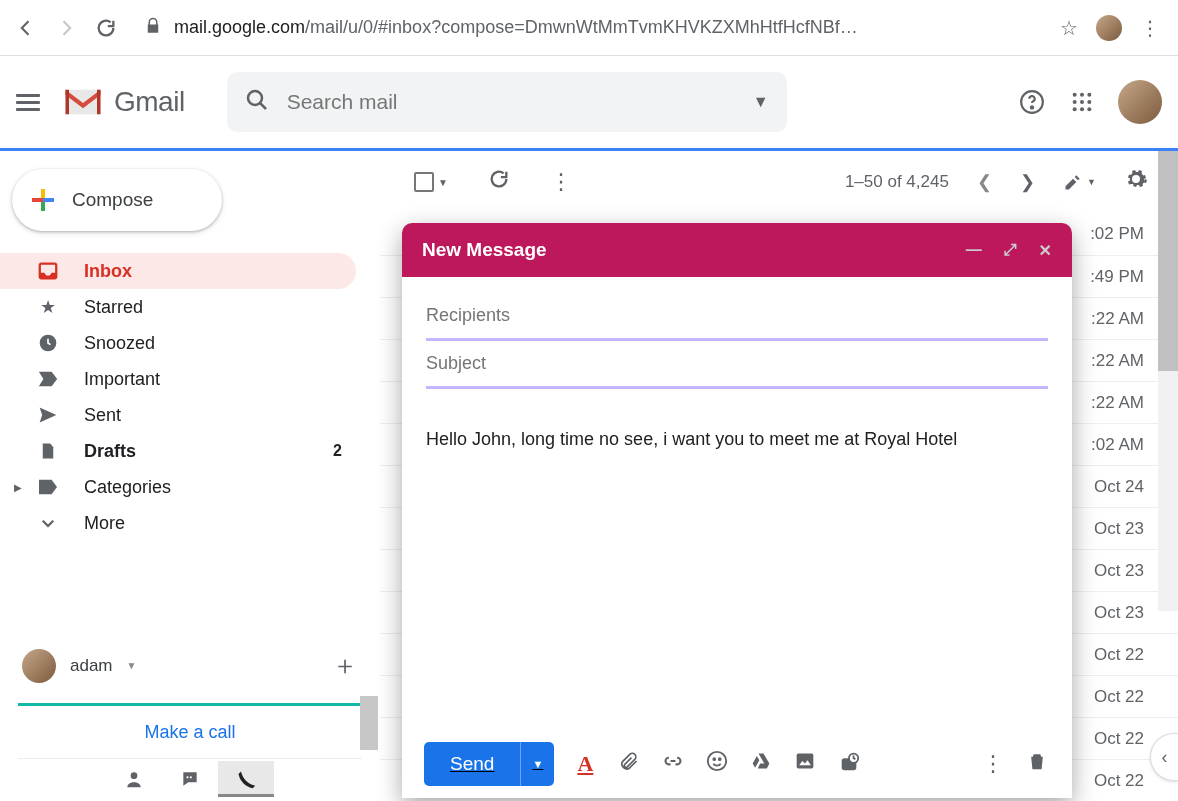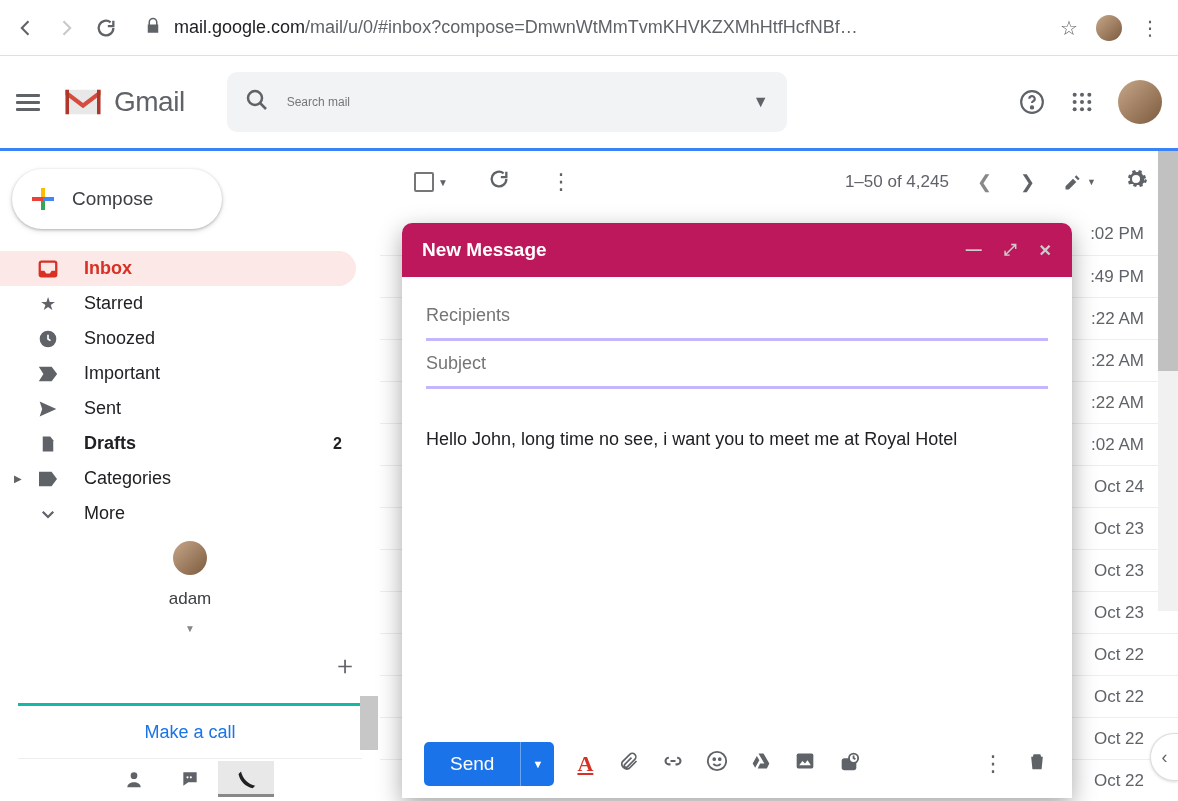--- a/index.html
+++ b/index.html
@@ -15,21 +15,21 @@
   .star-icon,.menu-dots{ color:#5f6368; font-size:20px; padding:0 6px;}
   .avatar-sm{width:26px;height:26px;border-radius:50%;background:linear-gradient(135deg,#c7a789,#7b5a3e);display:inline-block;}
 
   
   .gmail-header{height:95px;display:flex;align-items:center;padding:0 16px;gap:22px;border-bottom:3px solid #3b82f6;}
   .hamburger{width:24px;height:24px;cursor:pointer; color:#5f6368;}
   .hamburger div{height:3px;background:#5f6368;margin:4px 0;border-radius:1px;}
   .gmail-logo{display:flex;align-items:center;gap:10px;font-size:28px;color:#5f6368;font-weight:400; letter-spacing:-0.5px;}
   .gmail-logo svg{width:42px;height:32px;}
   .search-bar{flex:0 0 560px;height:60px;background:#f1f3f4;border-radius:10px;display:flex;align-items:center;padding:0 18px;gap:18px;margin-left:20px;}
-  .search-bar input{flex:1;border:none;background:transparent;font-size:12px;color:#a21caf;outline:none;}
+  .search-bar input{flex:1;border:none;background:transparent;font-size:21px;color:#a21caf;outline:none;}
   .search-bar input::placeholder{color:#767676;}
   .header-right{margin-left:auto;display:flex;align-items:center;gap:22px;}
   .icon-btn{width:28px;height:28px;color:#5f6368;display:flex;align-items:center;justify-content:center;cursor:pointer;}
   .avatar-lg{width:44px;height:44px;border-radius:50%;background:linear-gradient(135deg,#c7a789,#7b5a3e);}
 
   
   .main{display:flex;height:calc(100% - 151px);}
   .sidebar{width:380px;display:flex;flex-direction:column;padding-top:18px;}
   .compose-btn{width:210px;height:62px;margin-left:12px;border-radius:31px;background:#fff;box-shadow:0 1px 3px rgba(0,0,0,0.25),0 2px 6px rgba(0,0,0,0.1);display:flex;align-items:center;gap:18px;padding-left:20px;font-size:19px;color:#3c4043;font-weight:500;cursor:pointer;margin-bottom:22px;}
   .compose-plus{position:relative;width:22px;height:22px;}
@@ -40,21 +40,21 @@
   .nav-item{height:36px;display:flex;align-items:center;padding-left:36px;gap:24px;font-size:18px;color:#202124;border-radius:0 18px 18px 0;margin-right:24px;cursor:pointer;}
   .nav-item .nav-icon{width:24px;height:24px;display:flex;align-items:center;justify-content:center;color:#5f6368;}
   .nav-item.active{background:#fce8e6;color:#d93025;font-weight:700;}
   .nav-item.active .nav-icon{color:#d93025;}
   .nav-item .count{margin-left:auto;margin-right:14px;color:#202124;font-size:16px;}
   .nav-item.bold{font-weight:700;}
   .nav-item.more{font-weight:400;}
   .expand-caret{position:absolute; font-size:10px;color:#5f6368;}
 
   .sidebar-bottom{margin-top:auto;border-top:0;}
-  .hangout-user{display:flex;align-items:center;gap:14px;padding:10px 22px;font-size:17px;color:#3c4043;flex-direction:column;}
+  .hangout-user{display:flex;align-items:center;gap:14px;padding:10px 22px;font-size:17px;color:#3c4043;}
   .hangout-user .plus{margin-left:auto;font-size:26px;color:#5f6368;cursor:pointer;}
   .make-call{height:56px;display:flex;align-items:center;justify-content:center;color:#1a73e8;font-size:18px;border-top:3px solid #14b8a6;border-bottom:1px solid #eee;cursor:pointer;margin:10px 18px 0 18px;}
   .hangout-tabs{display:flex;justify-content:center;gap:0;margin-top:2px;padding-bottom:4px;}
   .hangout-tab{width:56px;height:36px;display:flex;align-items:center;justify-content:center;color:#5f6368;font-size:22px;}
   .hangout-tab.active{background:#e8e8e8; box-shadow: inset 0 -3px 0 #888;}
 
   .content{flex:1;position:relative;}
   .toolbar{height:62px;display:flex;align-items:center;padding:0 30px 0 34px;color:#5f6368;}
   .checkbox{width:20px;height:20px;border:2px solid #767676;border-radius:2px;margin-right:4px;}
   .tb-drop{font-size:10px;margin-right:40px;color:#5f6368;}
@@ -69,21 +69,21 @@
 
   
   .compose-window{position:absolute;top:72px;left:22px;width:670px;height:575px;background:#fff;border-radius:10px 10px 0 0;box-shadow:0 8px 24px rgba(0,0,0,0.35);display:flex;flex-direction:column;overflow:hidden;}
   .compose-head{background:#be185d;color:#fff;height:54px;display:flex;align-items:center;padding:0 20px;font-size:19px;font-weight:600;}
   .compose-head-actions{margin-left:auto;display:flex;gap:22px;font-size:16px;color:#ccc;}
   .compose-head-actions span{cursor:pointer;}
   .compose-body{flex:1;padding:16px 24px;display:flex;flex-direction:column;}
   .cfield{border:none;border-bottom:3px solid #c4b5fd;padding:12px 0;font-size:18px;color:#777;outline:none;width:100%;background:transparent;}
   .cfield.bodytext{border-bottom:none;color:#202124;padding-top:40px;flex:1;resize:none;font-family:inherit;}
   .compose-footer{height:68px;display:flex;align-items:center;padding:0 22px;gap:18px;}
-  .send-btn{display:flex;height:44px;border-radius:5px;overflow:hidden;cursor:pointer;}
+  .send-btn{display:flex;height:44px;border-radius:5px;overflow:hidden;cursor:pointer;text-decoration:underline;}
   .send-main{background:#1a73e8;color:#fff;display:flex;align-items:center;padding:0 26px;font-size:19px;font-weight:500;}
   .send-drop{background:#1a73e8;color:#fff;width:34px;display:flex;align-items:center;justify-content:center;border-left:1px solid rgba(255,255,255,0.35);font-size:11px;}
   .ftool{color:#5f6368;font-size:22px;cursor:pointer;width:26px;text-align:center;}
   .compose-footer .spacer{flex:1;}
 
   .scrollbar-fake{position:absolute;right:0;top:151px;width:20px;height:460px;background:#f1f1f1;}
   .scrollbar-thumb{position:absolute;top:0;width:100%;height:220px;background:#c1c1c1;}
   .side-scrollbar{position:absolute;left:360px;top:696px;width:18px;height:54px;background:#c7c7c7;}
 
   .help-chip{position:absolute;right:0;bottom:20px;width:28px;height:48px;background:#fff;border:1px solid #ddd;border-right:none;border-radius:24px 0 0 24px;display:flex;align-items:center;justify-content:center;color:#5f6368;font-size:18px;box-shadow:0 1px 3px rgba(0,0,0,0.15);}

